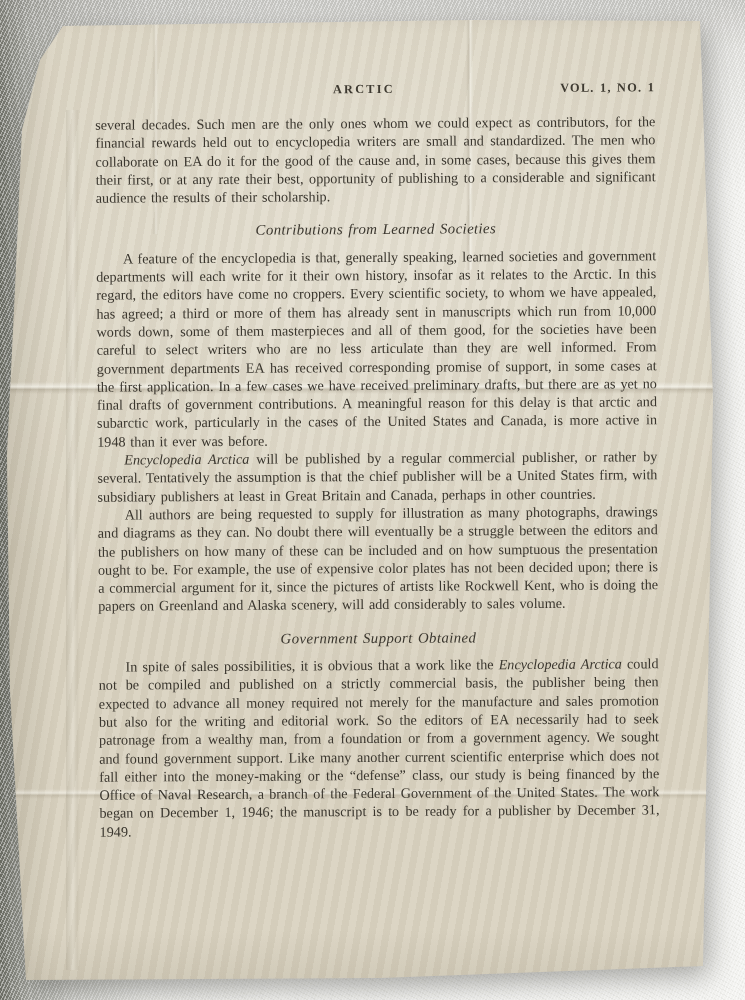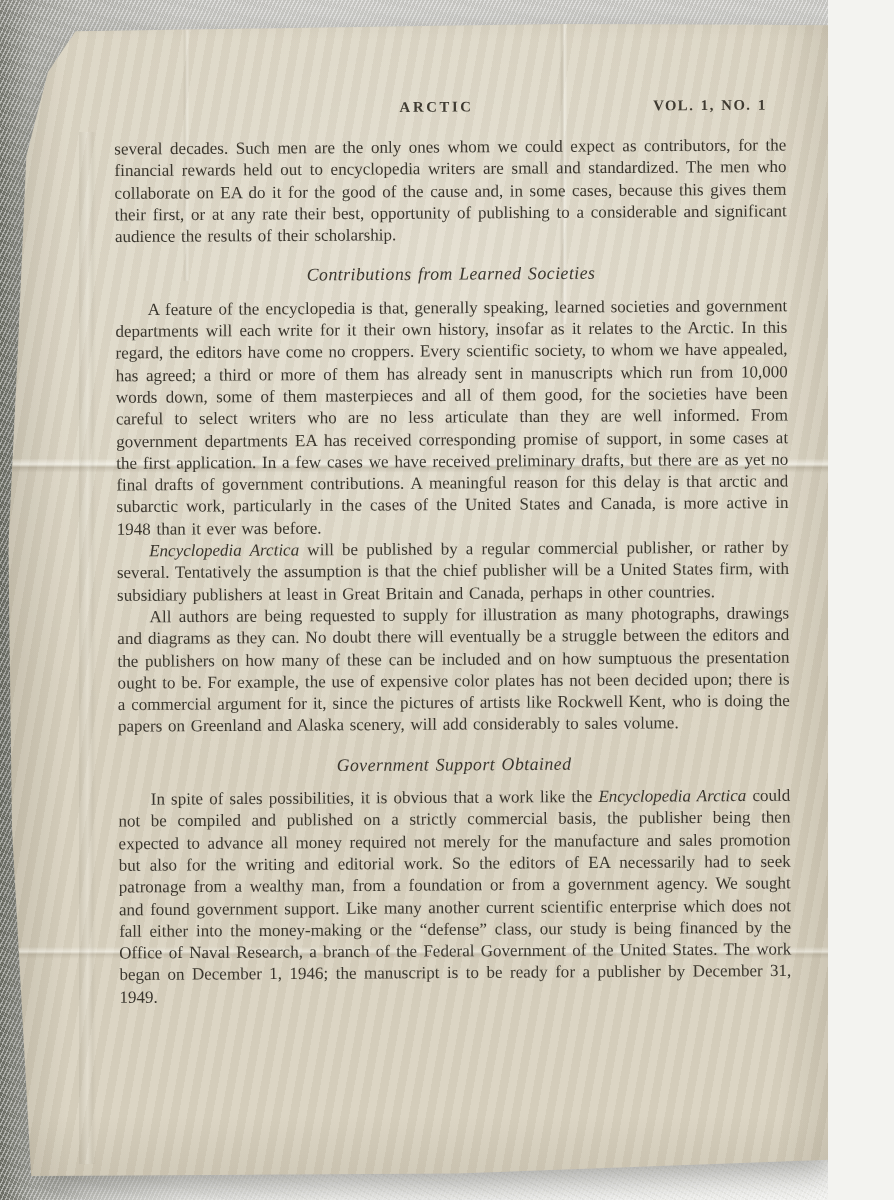--- a/index.html
+++ b/index.html
@@ -7,21 +7,21 @@
     --shadow-band:#6f7168;
     --paper:#d9d2c0;
     --ink:#3a362e;
   }
   html,body{margin:0;padding:0;}
   body{
     width:745px;height:1000px;overflow:hidden;
     font-family:"Liberation Serif","DejaVu Serif",serif;
     background:var(--bg);
   }
-  .scene{position:relative;width:690px;height:1000px;overflow:hidden;}
+  .scene{position:relative;width:745px;height:1000px;overflow:hidden;}
 
   
   .bg-texture{
     position:absolute;inset:0;
     background-color:var(--bg);
     background-image:
       repeating-linear-gradient(115deg, rgba(255,255,255,0.45) 0 1px, rgba(0,0,0,0) 1px 3px),
       repeating-linear-gradient(28deg, rgba(210,210,206,0.25) 0 1px, rgba(0,0,0,0) 1px 4px),
       linear-gradient(to bottom, rgba(150,149,144,0.50) 0, rgba(150,149,144,0.22) 50px, rgba(150,149,144,0) 190px),
       linear-gradient(to right, rgba(92,94,84,0.92) 0, rgba(92,94,84,0.55) 28px, rgba(116,117,108,0.34) 70px, rgba(150,150,142,0.14) 150px, rgba(150,150,142,0) 280px);
@@ -70,21 +70,21 @@
   }
   .running-head{
     position:relative;height:16px;margin-bottom:18px;
     font-size:12.3px;font-weight:700;color:#3e3a31;
   }
   .running-head .journal{
     position:absolute;left:48%;transform:translateX(-50%);
     letter-spacing:2.2px;
   }
   .running-head .issue{
-    position:absolute;right:16px;letter-spacing:1.2px;
+    position:absolute;right:0;letter-spacing:1.2px;
   }
   .para{margin:0;text-align:justify;}
   .para.indent{text-indent:27px;}
   .section-heading{
     font-weight:400;font-style:italic;text-align:center;
     font-size:14.8px;margin:15px 0 9px;letter-spacing:0.4px;
   }
   .section-heading + .para{text-indent:27px;}
 </style>
 </head>

